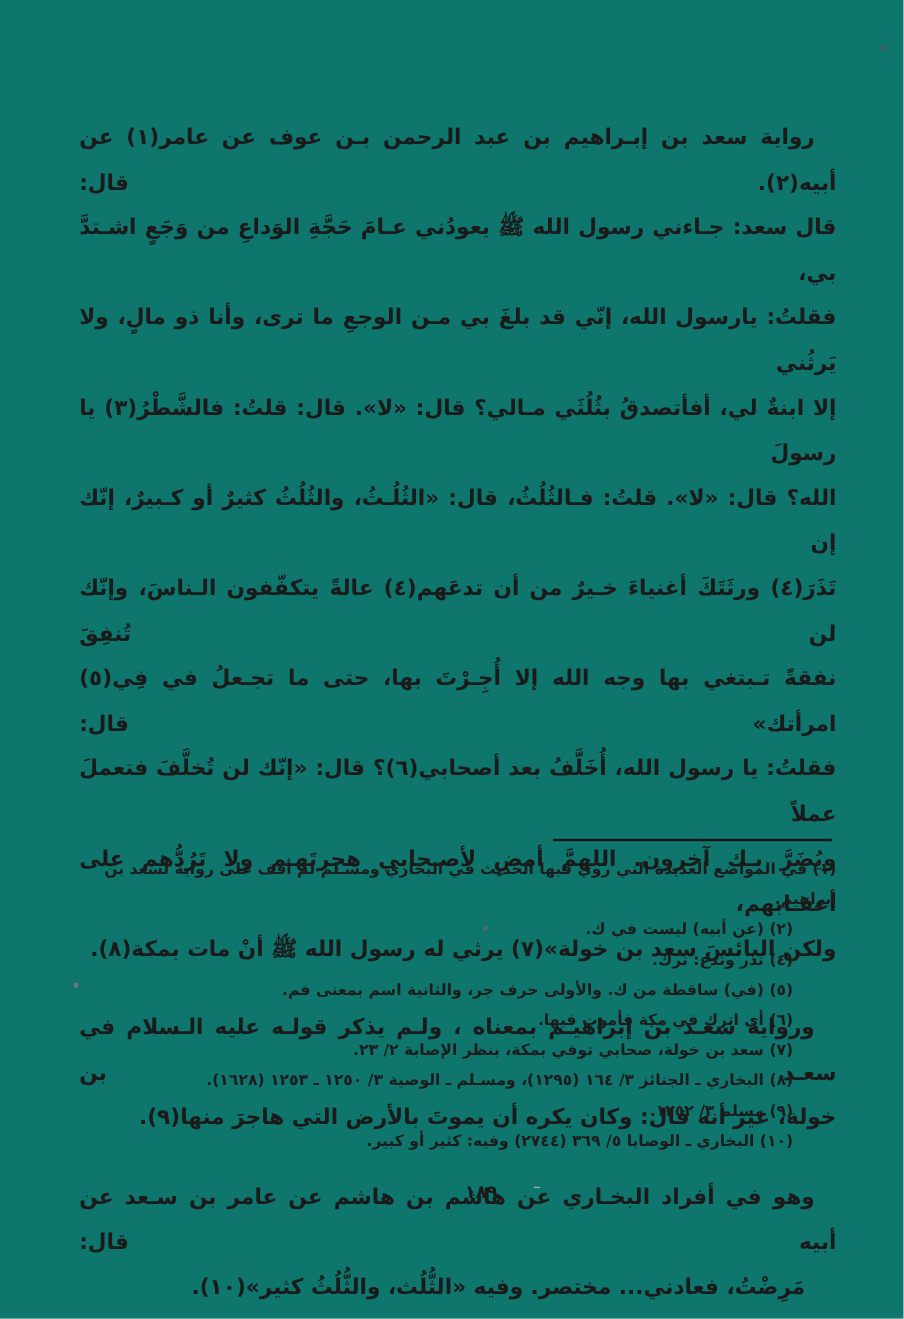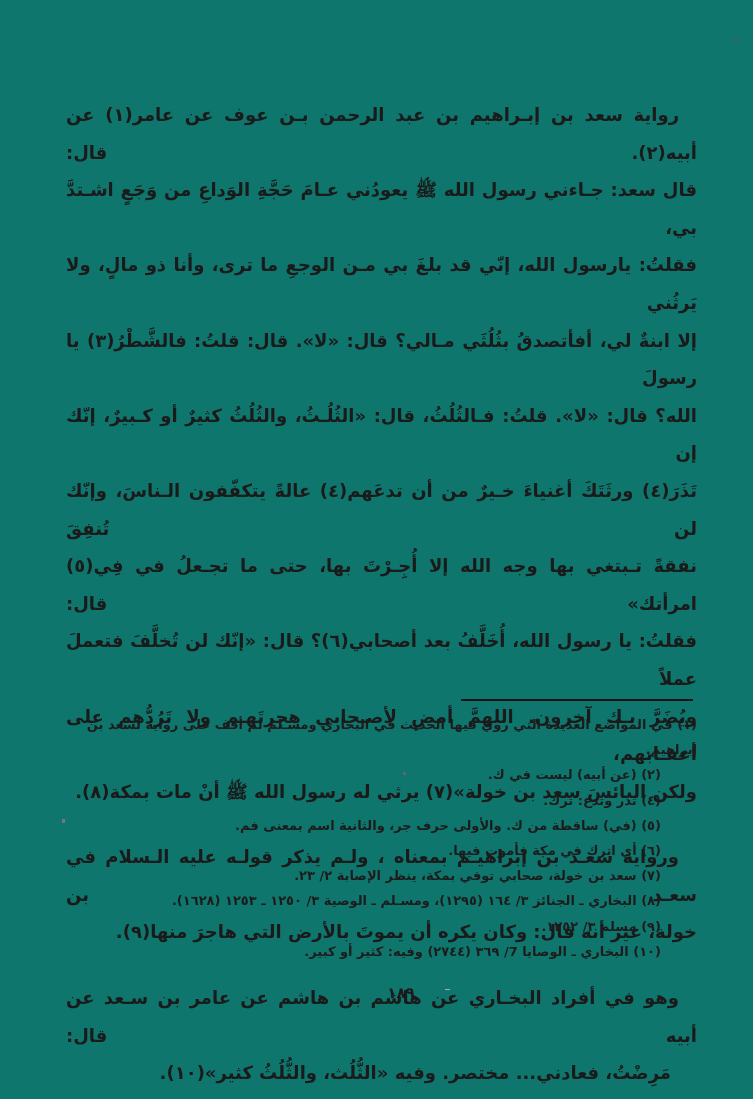--- a/index.html
+++ b/index.html
@@ -117,21 +117,21 @@
 
   <div class="footnotes">
     <div class="footnote flush">(١) في المواضع العديدة التي روي فيها الحديث في البخاري ومسـلم لم أقف على رواية لسعد بن إبراهيم.</div>
     <div class="footnote">(٢) (عن أبيه) ليست في ك.</div>
     <div class="footnote">(٤) تذر وتدع: ترك.</div>
     <div class="footnote">(٥) (في) ساقطة من ك. والأولى حرف جر، والثانية اسم بمعنى فم.</div>
     <div class="footnote">(٦) أي اترك في مكة فأموت فيها.</div>
     <div class="footnote">(٧) سعد بن خولة، صحابي توفي بمكة، ينظر الإصابة ٢/ ٢٣.</div>
     <div class="footnote">(٨) البخاري ـ الجنائز ٣/ ١٦٤ (١٢٩٥)، ومسـلم ـ الوصية ٣/ ١٢٥٠ ـ ١٢٥٣ (١٦٢٨).</div>
     <div class="footnote">(٩) مسلم ٣/ ١٢٥٢.</div>
-    <div class="footnote">(١٠) البخاري ـ الوصايا 7/ ٣٦٩ (٢٧٤٤) وفيه: كثير أو كبير.</div>
+    <div class="footnote">(١٠) البخاري ـ الوصايا ٥/ ٣٦٩ (٢٧٤٤) وفيه: كثير أو كبير.</div>
   </div>
 
   <div class="page-number">١٨٩</div>
 
   <div class="speck s1"></div>
   <div class="speck s2"></div>
   <div class="speck s3"></div>
   <div class="speck s4"></div>
 
 </div>

